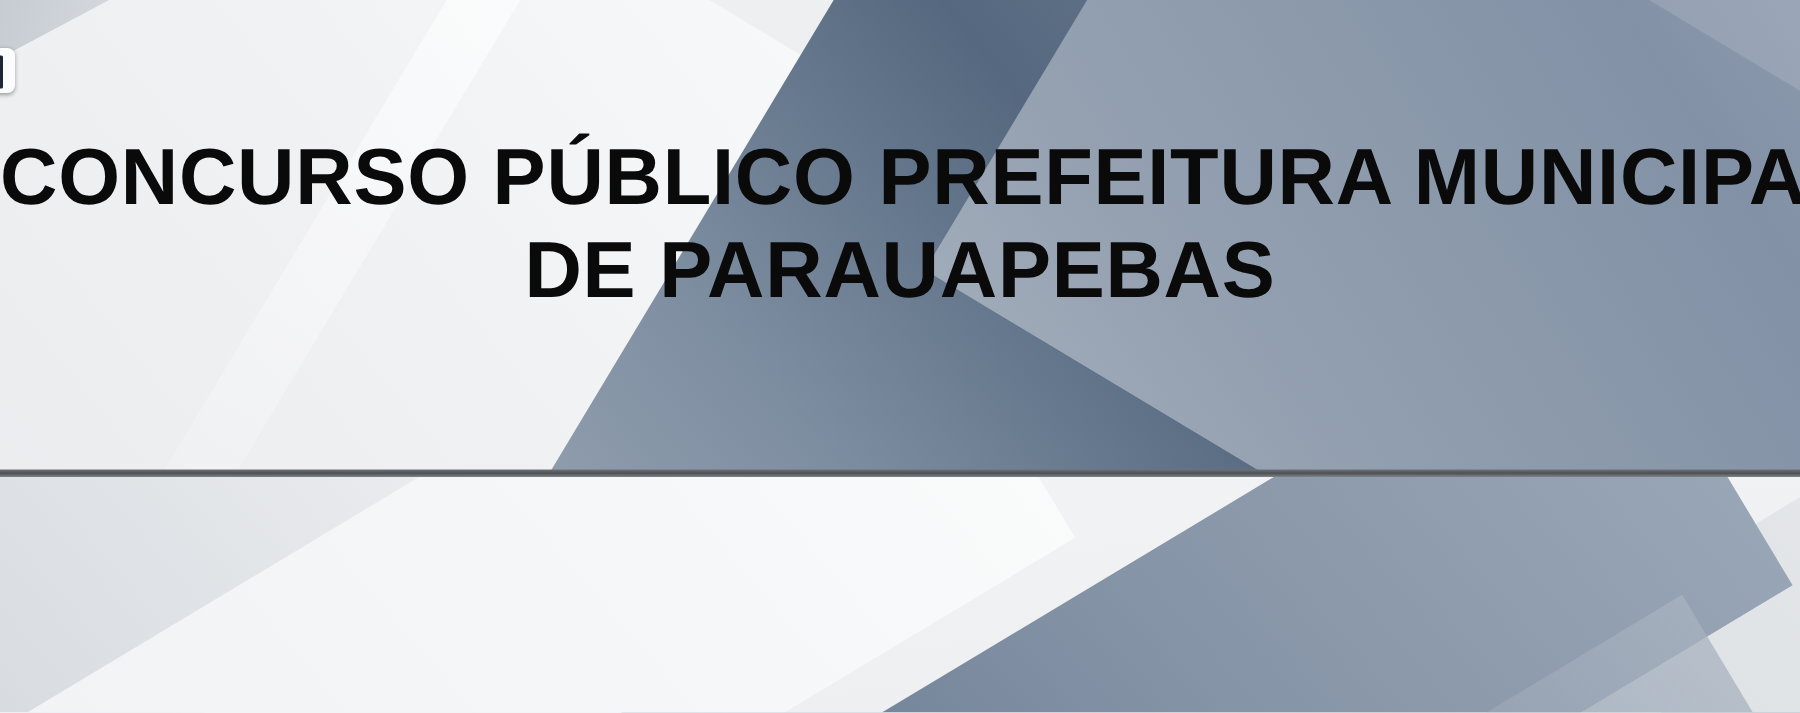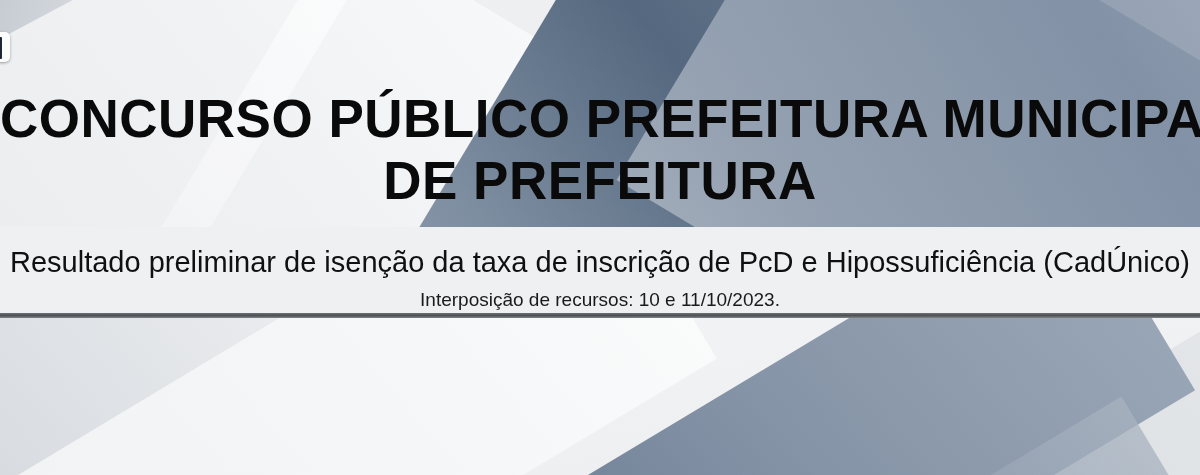--- a/index.html
+++ b/index.html
@@ -212,27 +212,23 @@
   </div>
 
   <div class="logo">
 
     <div class="logo-plate"></div>
     <div class="logo-bar"></div>
   </div>
 
   <div class="title-wrap">
     <div class="title-line l1">CONCURSO PÚBLICO PREFEITURA MUNICIPAL</div>
-    <div class="title-line l2">DE PREFEITURA</div>
-  </div>
-
-  <div class="subtitle-band">
-    <div class="subtitle">Resultado preliminar de isenção da taxa de inscrição de PcD e Hipossuficiência (CadÚnico)</div>
-    <div class="subnote">Interposição de recursos: 10 e 11/10/2023.</div>
-  </div>
+    <div class="title-line l2">DE PARAUAPEBAS</div>
+  </div>
+
 
   <div class="divider"></div>
 
   <div class="lower">
     <div class="lo-band lo-gray-left"></div>
     <div class="lo-band lo-gray2"></div>
     <div class="lo-band lo-gray1"></div>
     <div class="lo-band lo-blue"></div>
     <div class="lo-band lo-blue-soft"></div>
     <div class="lo-band lo-white-left"></div>

